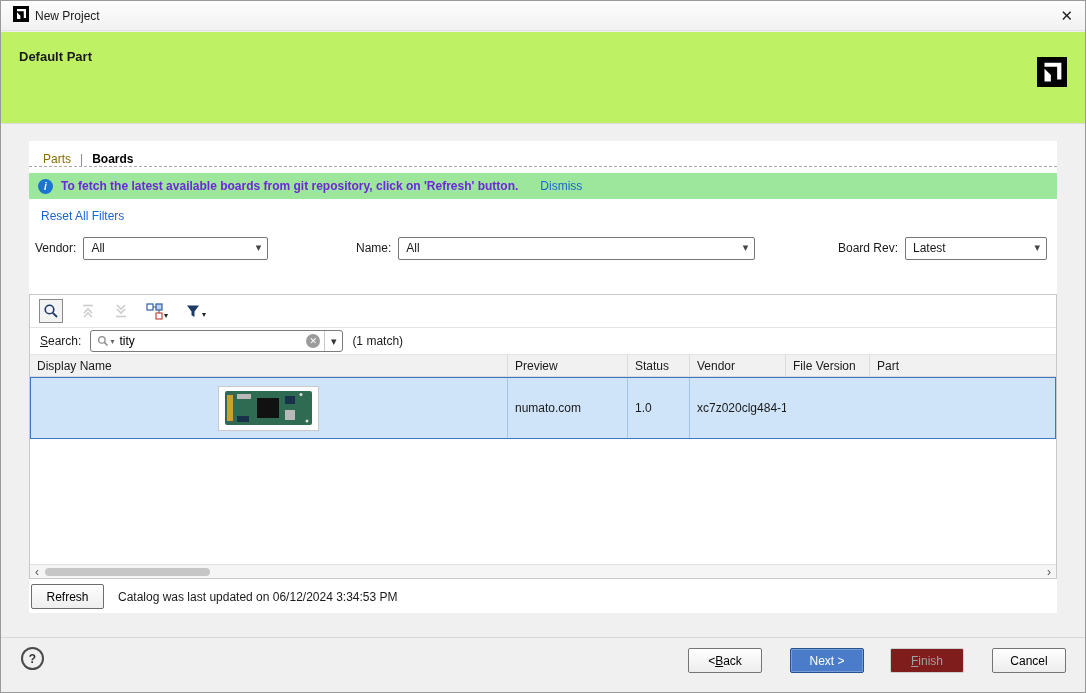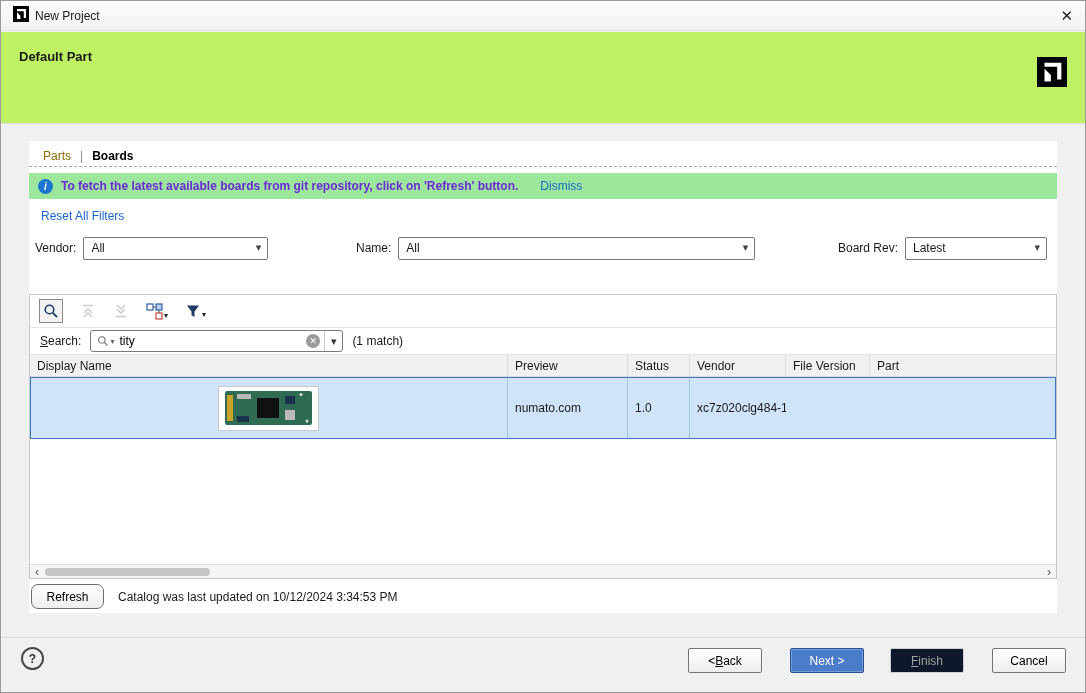--- a/index.html
+++ b/index.html
@@ -22,21 +22,21 @@
 
   
   .header { position:absolute; top:31px; left:0; right:0; height:92px; background:#bef264; border-bottom:1px solid #dcdcdc; }
   .header-title { position:absolute; left:18px; top:17px; font-size:13px; font-weight:bold; }
   .header-subtitle { position:absolute; left:18px; top:44px; font-size:12px; }
   .amd-large { position:absolute; right:18px; top:25px; }
 
   
   .panel { position:absolute; left:28px; top:140px; width:1028px; height:472px; background:#fff; }
 
-  .tabs-row { height:26px; display:flex; align-items:flex-start; gap:9px; padding:8px 14px; border-bottom:1px dashed #a9a9a9; }
+  .tabs-row { height:26px; display:flex; align-items:flex-end; gap:9px; padding:0 14px; border-bottom:1px dashed #a9a9a9; }
   .tab-inactive { color:var(--color-tab-inactive,#8a6d00); cursor:pointer; }
   .tab-separator { color:#888; }
   .tab-active { font-weight:bold; color:#000; cursor:pointer; }
 
   .banner {
     margin-top:6px; height:26px;
     background:var(--color-banner-green,#9ce79c);
     display:flex; align-items:center; gap:8px; padding:0 9px;
   }
   .info-icon {
@@ -109,38 +109,38 @@
   .preview-img { width:101px; height:45px; border:1px solid #c9c9c9; background:#fff; display:grid; place-items:center; }
 
   .hscrollbar { height:14px; border-top:1px solid #e0e0e0; background:#f5f5f5; position:relative; display:flex; align-items:center; }
   .scroll-arrow { width:14px; height:14px; display:grid; place-items:center; color:#555; font-size:12px; background:none; border:none; cursor:pointer; line-height:1; }
   .scroll-arrow-right { position:absolute; right:0; top:0; }
   .scroll-thumb { position:absolute; left:15px; top:3px; width:165px; height:8px; background:#c6c6c6; border-radius:4px; cursor:pointer; }
 
   .refresh-row { position:absolute; left:2px; top:443px; display:flex; align-items:center; gap:14px; }
   .refresh-btn {
     width:73px; height:25px; background:linear-gradient(#fefefe,#eeeeee);
-    border:1px solid #6d6d6d; border-radius:7px; font:inherit; font-size:12px; cursor:pointer;
+    border:1px solid #6d6d6d; border-radius:2px; font:inherit; font-size:12px; cursor:pointer;
   }
 
   
   .footer-sep { position:absolute; left:0; right:0; top:636px; border-top:1px solid #d8d8d8; }
   .help-btn {
     position:absolute; left:20px; top:646px; width:23px; height:23px; border-radius:50%;
     border:2px solid #4a4a4a; background:transparent; color:#333;
     font-weight:bold; font-size:12px; display:grid; place-items:center; cursor:pointer; font-family:inherit;
   }
   .btn {
     position:absolute; top:647px; width:74px; height:25px; border-radius:2px;
     font:inherit; font-size:12px; display:flex; align-items:center; justify-content:center; cursor:pointer;
   }
   .btn-back   { left:687px; background:linear-gradient(#ffffff,#ededed); border:1px solid #757575; }
   .btn-next   { left:789px; background:var(--color-accent,#4a7cc9); color:#fff; border:1px solid #24538f;
                 box-shadow:inset 0 0 0 1px rgba(255,255,255,.25); }
-  .btn-finish { left:889px; background:#0f172a; border:1px solid #cfcfcf; color:#a0a0a0; cursor:default; }
+  .btn-finish { left:889px; background:#7f1d1d; border:1px solid #cfcfcf; color:#a0a0a0; cursor:default; }
   .btn-cancel { left:991px; background:linear-gradient(#ffffff,#ededed); border:1px solid #757575; }
 </style>
 </head>
 <body>
 
 <div class="dialog">
 
   <div class="titlebar">
     <span>
       <svg width="16" height="16" viewBox="0 0 32 32">
@@ -297,21 +297,21 @@
 
       <div class="hscrollbar">
         <button class="scroll-arrow">‹</button>
         <span class="scroll-thumb"></span>
         <button class="scroll-arrow scroll-arrow-right">›</button>
       </div>
     </div>
 
     <div class="refresh-row">
       <button class="refresh-btn">Refresh</button>
-      <span>Catalog was last updated on 10/12/2024 3:34:53 PM</span>
+      <span>Catalog was last updated on 06/12/2024 3:34:53 PM</span>
     </div>
 
   </div>
 
   <div class="footer-sep"></div>
   <button class="help-btn">?</button>
 
   <button class="btn btn-back">
     <span>&lt; </span>
       <span class="mnemonic">Back</span>

